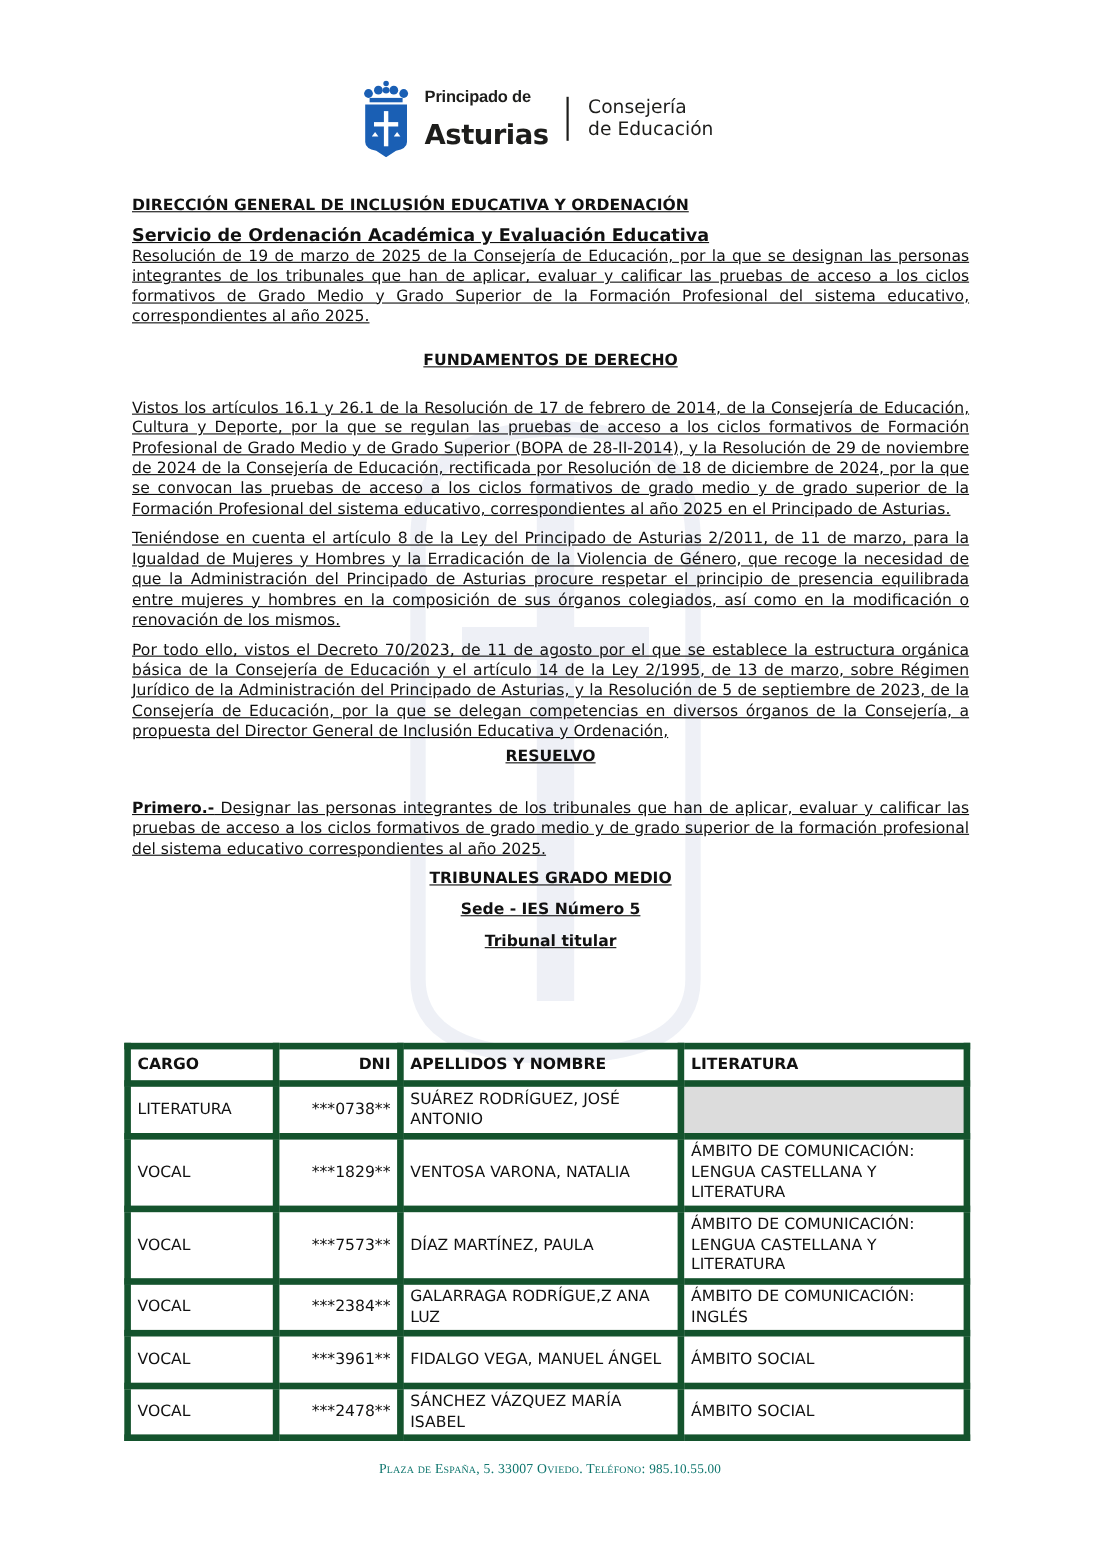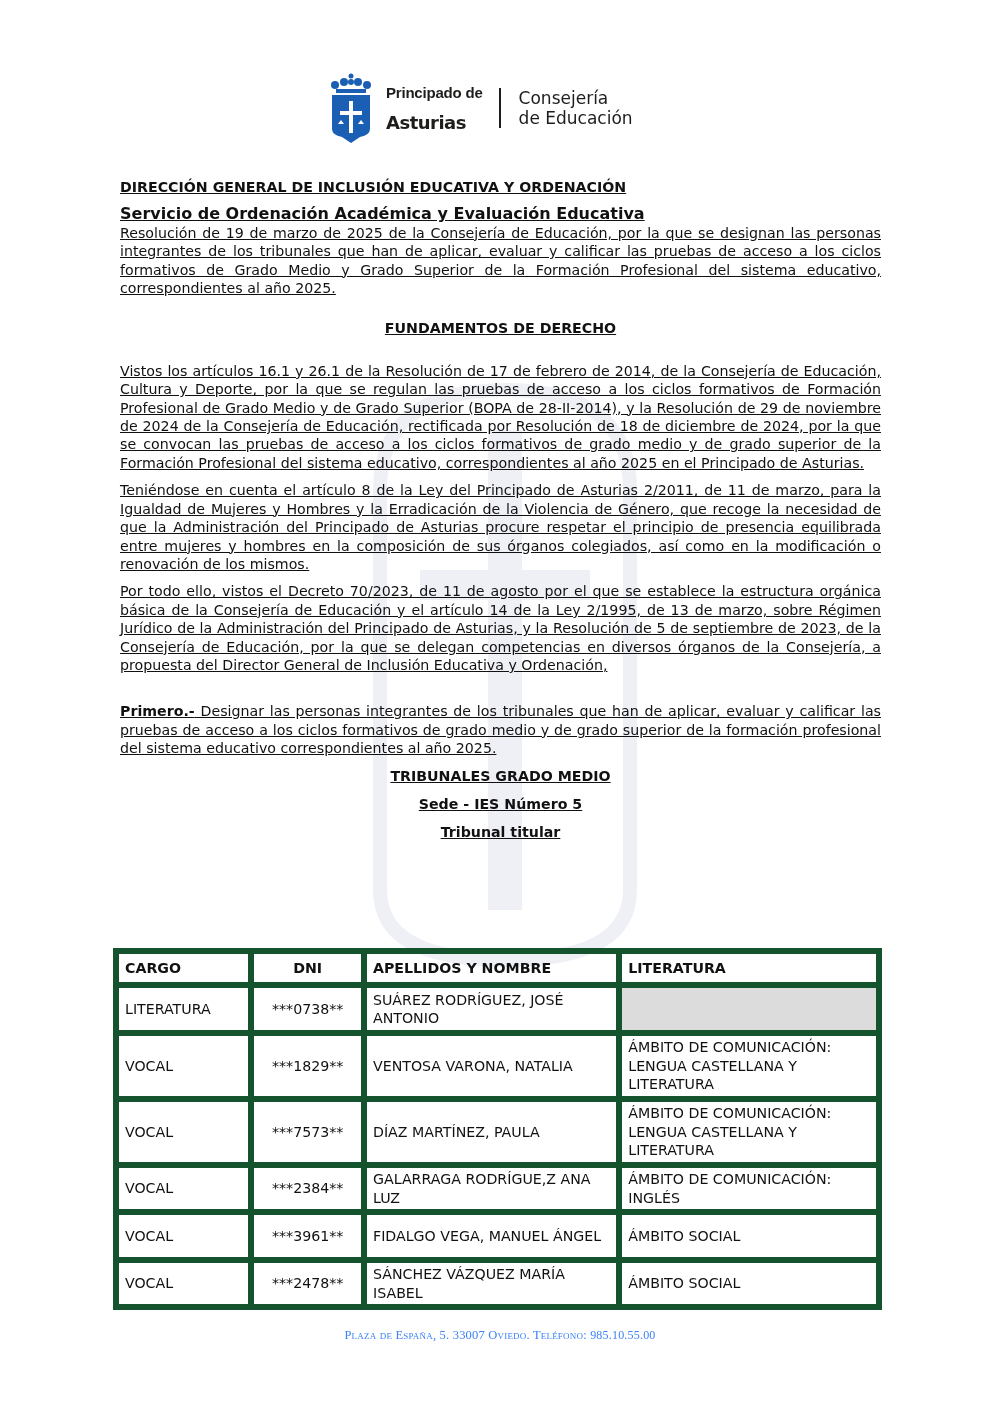--- a/index.html
+++ b/index.html
@@ -3,34 +3,34 @@
 <meta charset="utf-8">
 <style>
   html, body { margin:0; padding:0; background:#fff; }
   body { width:1000px; height:1414px; position:relative; overflow:hidden;
          font-family:"DejaVu Sans", sans-serif; color:#111; }
   .watermark { position:absolute; left:360px; top:370px; width:290px; height:600px; opacity:0.07; pointer-events:none; }
   .logo { position:absolute; left:330px; top:72px; width:345px; height:72px; display:flex; align-items:center; }
   .logo .shield { width:42px; height:70px; }
   .logo .org { margin-left:14px; line-height:1; }
   .logo .org .l1 { font-family:Liberation Sans, sans-serif; font-weight:bold; font-size:15px; color:#1d1d1b; letter-spacing:-0.2px; }
-  .logo .org .l2 { font-family:"DejaVu Sans", sans-serif; font-weight:bold; font-size:18px; color:#1d1d1b; letter-spacing:-0.5px; margin-top:14px; }
+  .logo .org .l2 { font-family:"DejaVu Sans", sans-serif; font-weight:bold; font-size:25px; color:#1d1d1b; letter-spacing:-0.5px; margin-top:14px; }
   .logo .sep { width:2px; height:40px; background:#1d1d1b; margin:0 18px 0 16px; }
   .logo .dept { line-height:1.2; font-size:17px; color:#1d1d1b; }
   .content { position:absolute; left:120px; top:178px; width:761px; font-size:14.2px; line-height:18.4px;text-decoration:underline; }
   .h-dir { font-weight:bold; font-size:14.2px; margin:0; }
   .h-serv { font-weight:bold; font-size:16px; margin:9px 0 0 0; }
   p.just { text-align:justify; margin:0; }
   .center-b { text-align:center; font-weight:bold; margin:0; }
   table { position:absolute; left:113px; top:948px; border-collapse:collapse; width:769px; font-size:14.2px; line-height:18.4px; }
   td, th { border:6px solid #14532d; padding:0 6px; vertical-align:middle; text-align:left; }
   th { font-weight:bold; height:28px; }
-  th.dni, td.dni { text-align:center;margin-top:40px; }
+  th.dni, td.dni { text-align:right;margin-top:40px; }
   td.gray { background:#dcdcdc; }
-  .footer { position:absolute; left:0; width:1000px; top:1328px; text-align:center; font-family:"Liberation Serif", serif; font-size:12.5px; color:#3b82f6; font-variant:small-caps; letter-spacing:0.2px; }
+  .footer { position:absolute; left:0; width:1000px; top:1328px; text-align:center; font-family:"Liberation Serif", serif; font-size:12.5px; color:#0f766e; font-variant:small-caps; letter-spacing:0.2px; }
   .footer .nums { font-variant:normal; font-size:12px; }
 </style>
 </head>
 <body>
 
 <svg class="watermark" viewBox="0 0 290 600">
   <path d="M20 120 Q20 20 145 20 Q270 20 270 120 L270 520 Q270 590 145 590 Q20 590 20 520 Z" fill="none" stroke="#1a3a8a" stroke-width="14"></path>
   <rect x="128" y="60" width="34" height="480" fill="#1a3a8a"></rect>
   <rect x="60" y="200" width="170" height="30" fill="#1a3a8a"></rect>
 </svg>
@@ -62,20 +62,21 @@
 </div>
 
 <div class="content">
   <p class="h-dir">DIRECCIÓN GENERAL DE INCLUSIÓN EDUCATIVA Y ORDENACIÓN</p>
   <p class="h-serv">Servicio de Ordenación Académica y Evaluación Educativa</p>
   <p class="just" style="">Resolución de 19 de marzo de 2025 de la Consejería de Educación, por la que se designan las personas integrantes de los tribunales que han de aplicar, evaluar y calificar las pruebas de acceso a los ciclos formativos de Grado Medio y Grado Superior de la Formación Profesional del sistema educativo, correspondientes al año 2025.</p>
   <p class="center-b" style="margin-top:22px;">FUNDAMENTOS DE DERECHO</p>
   <p class="just" style="margin-top:24px;">Vistos los artículos 16.1 y 26.1 de la Resolución de 17 de febrero de 2014, de la Consejería de Educación, Cultura y Deporte, por la que se regulan las pruebas de acceso a los ciclos formativos de Formación Profesional de Grado Medio y de Grado Superior (BOPA de 28-II-2014), y la Resolución de 29 de noviembre de 2024 de la Consejería de Educación, rectificada por Resolución de 18 de diciembre de 2024, por la que se convocan las pruebas de acceso a los ciclos formativos de grado medio y de grado superior de la Formación Profesional del sistema educativo, correspondientes al año 2025 en el Principado de Asturias.</p>
   <p class="just" style="margin-top:9px;">Teniéndose en cuenta el artículo 8 de la Ley del Principado de Asturias 2/2011, de 11 de marzo, para la Igualdad de Mujeres y Hombres y la Erradicación de la Violencia de Género, que recoge la necesidad de que la Administración del Principado de Asturias procure respetar el principio de presencia equilibrada entre mujeres y hombres en la composición de sus órganos colegiados, así como en la modificación o renovación de los mismos.</p>
   <p class="just" style="margin-top:9px;">Por todo ello, vistos el Decreto 70/2023, de 11 de agosto por el que se establece la estructura orgánica básica de la Consejería de Educación y el artículo 14 de la Ley 2/1995, de 13 de marzo, sobre Régimen Jurídico de la Administración del Principado de Asturias, y la Resolución de 5 de septiembre de 2023, de la Consejería de Educación, por la que se delegan competencias en diversos órganos de la Consejería, a propuesta del Director General de Inclusión Educativa y Ordenación,</p>
+  <p class="center-b" style="margin-top:5px;">RESUELVO</p>
   <p class="just" style="margin-top:28px;"><b>Primero.-</b><span> Designar las personas integrantes de los tribunales que han de aplicar, evaluar y calificar las pruebas de acceso a los ciclos formativos de grado medio y de grado superior de la formación profesional del sistema educativo correspondientes al año 2025.</span></p>
   <p class="center-b" style="margin-top:9px;">TRIBUNALES GRADO MEDIO</p>
   <p class="center-b" style="margin-top:10px;">Sede - IES Número 5</p>
   <p class="center-b" style="margin-top:10px;">Tribunal titular</p>
 </div>
 
 <table>
   <colgroup>
       <col style="width:136px">
       <col style="width:113px">

